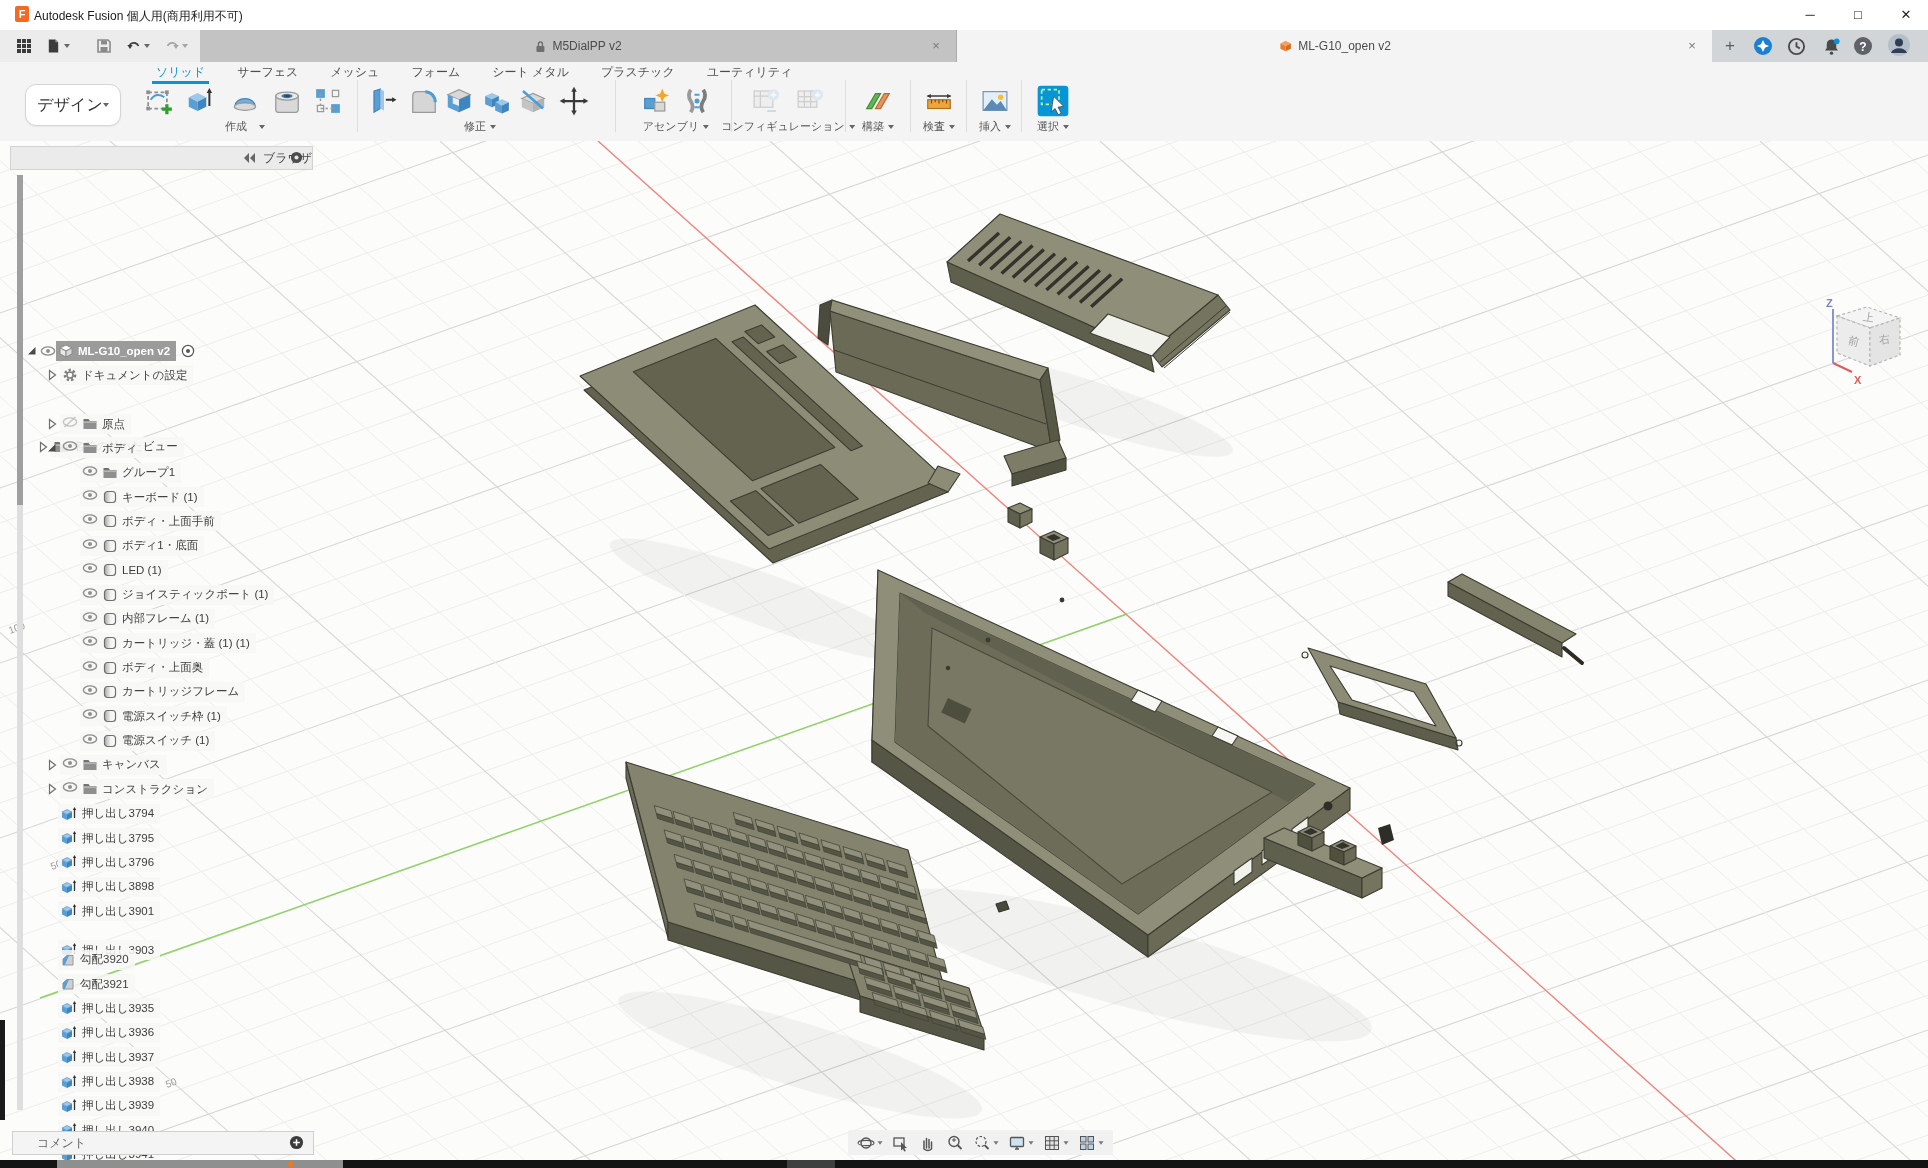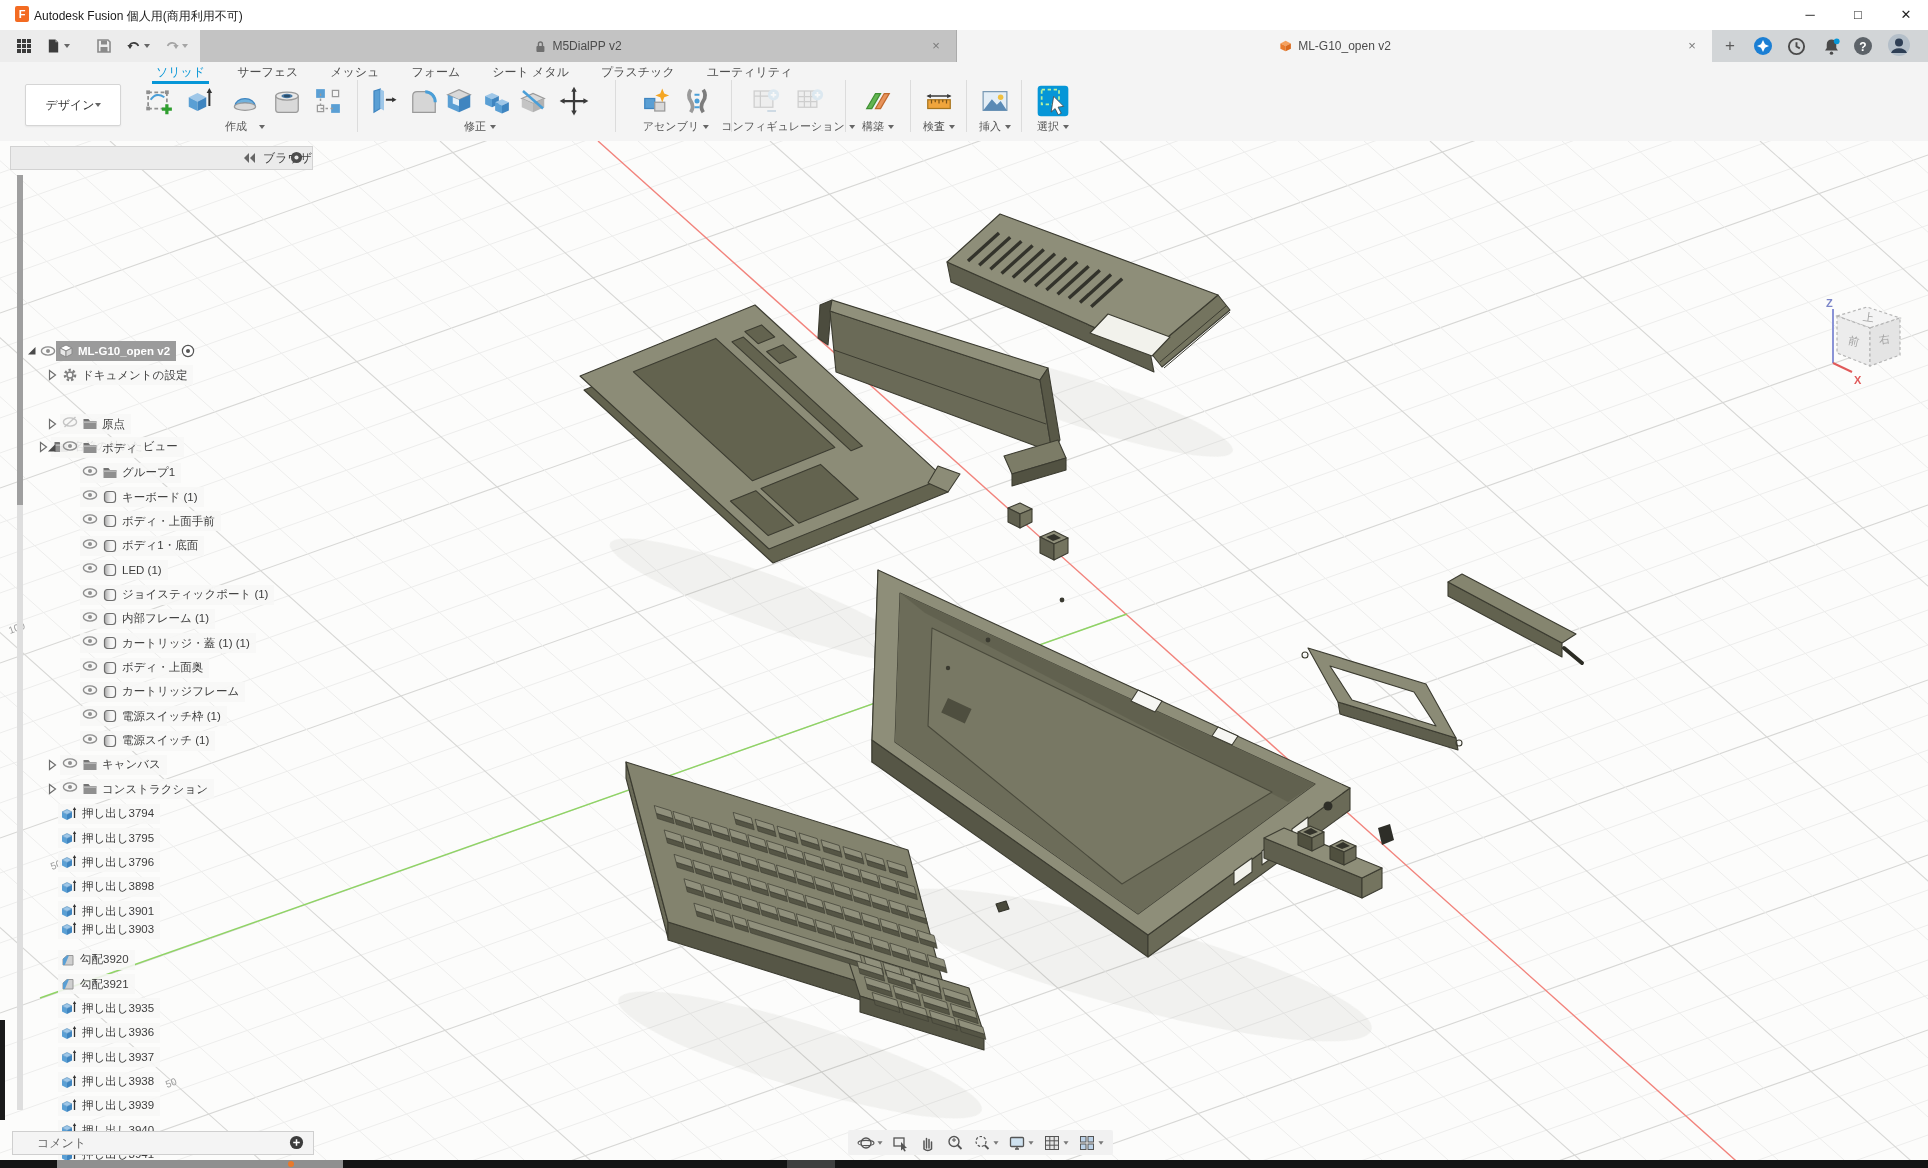--- a/index.html
+++ b/index.html
@@ -22,22 +22,22 @@
   #tab-2{left:957px;width:755px;background:#f4f4f4;}
   .doc-tab .title{position:absolute;left:50%;transform:translateX(-50%);white-space:nowrap;display:flex;align-items:center;gap:6px;}
   .tab-close{position:absolute;right:12px;top:8px;width:16px;height:16px;text-align:center;line-height:15px;color:#7a7a7a;font-size:13px;}
   .ico-cell{width:26px;height:26px;display:flex;align-items:center;justify-content:center;}
   
   #ribbon{left:0;top:62px;width:1928px;height:79px;background:#f4f4f4;border-bottom:1px solid #c9c9c9;}
   #ribbon-tabs{left:140px;top:0;height:21px;display:flex;}
   #ribbon-tabs .rtab{padding:0 16px;font-size:12px;line-height:20px;color:#4d4d4d;position:relative;}
   #ribbon-tabs .rtab.active{color:#0696d7;}
   #ribbon-tabs .rtab.active::after{content:"";position:absolute;left:12px;right:12px;bottom:-1px;height:3px;background:#0696d7;}
-  #ws-btn{left:25px;top:22px;width:94px;height:40px;background:#fff;border:1px solid #d5d5d5;border-radius:2px;
-      font-size:12px;color:#333;display:flex;align-items:center;justify-content:center;box-shadow:0 1px 2px rgba(0,0,0,.06);}
+  #ws-btn{left:25px;top:22px;width:94px;height:40px;background:#fff;border:1px solid #d5d5d5;border-radius:11px;
+      font-size:16px;color:#333;display:flex;align-items:center;justify-content:center;box-shadow:0 1px 2px rgba(0,0,0,.06);}
   .caret{width:0;height:0;border-left:3.5px solid transparent;border-right:3.5px solid transparent;border-top:4px solid #666;display:inline-block;}
   .tool{top:22px;width:34px;height:34px;display:flex;align-items:center;justify-content:center;}
   .tool.grayed{opacity:.42;}
   .gsep{top:18px;width:1px;height:52px;background:#dcdcdc;}
   .glabel{top:57px;transform:translateX(-50%);font-size:11px;color:#555;white-space:nowrap;display:flex;align-items:center;gap:4px;}
   
   #viewport{left:0;top:141px;width:1928px;height:1019px;background:#fcfcfb;}
   #scene{position:absolute;left:0;top:0;}
   text.gridlab{font-size:10px;fill:#9c9c9c;}
   
@@ -1152,21 +1152,21 @@
       </span>
     </div>
     <div class="trow" style="top: 733.05px; left: 58px;">
       <span class="content">
         <svg class="tico" viewBox="0 0 18 16" style="width:18px;">
           <use href="#s-extrude"></use>
         </svg>
         <span class="lbl">押し出し3901</span>
       </span>
     </div>
-    <div class="trow" style="top: 751px; left: 58px;">
+    <div class="trow" style="top: 772px; left: 58px;">
       <span class="content">
         <svg class="tico" viewBox="0 0 18 16" style="width:18px;">
           <use href="#s-extrude"></use>
         </svg>
         <span class="lbl">押し出し3903</span>
       </span>
     </div>
     <div class="trow" style="top: 781.75px; left: 58px;">
       <span class="content">
         <svg class="tico" viewBox="0 0 16 16" style="">

